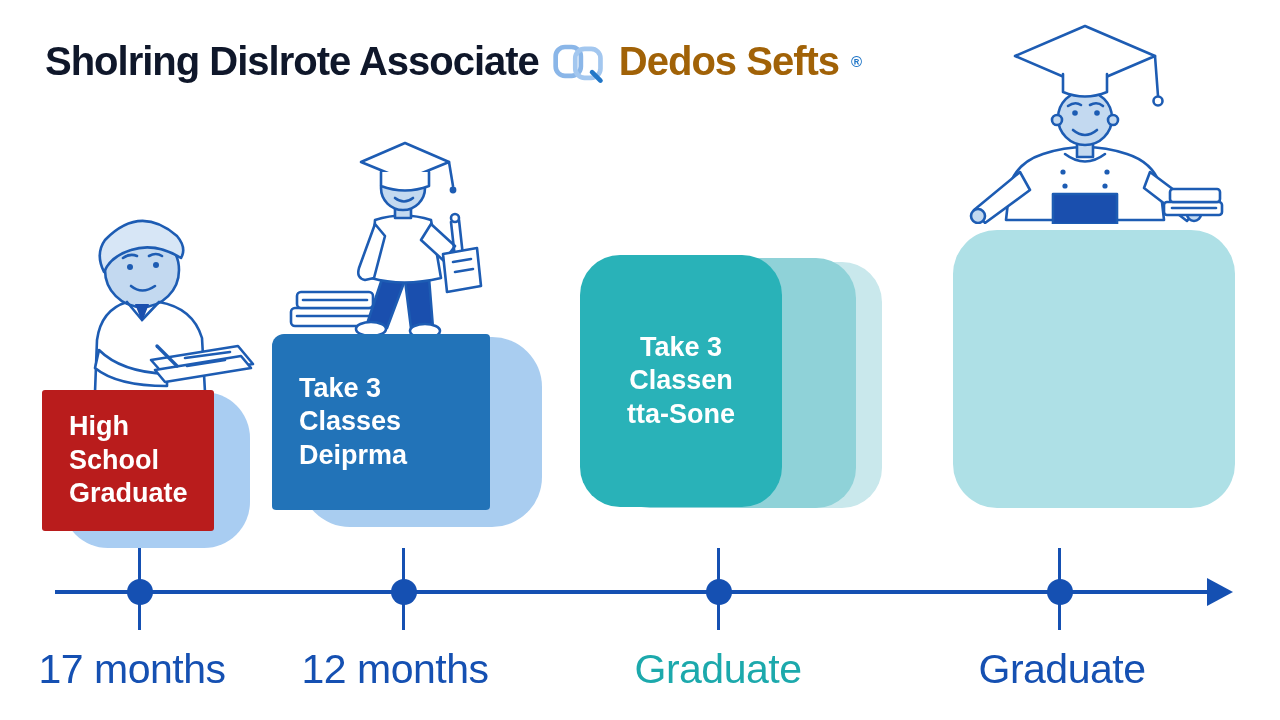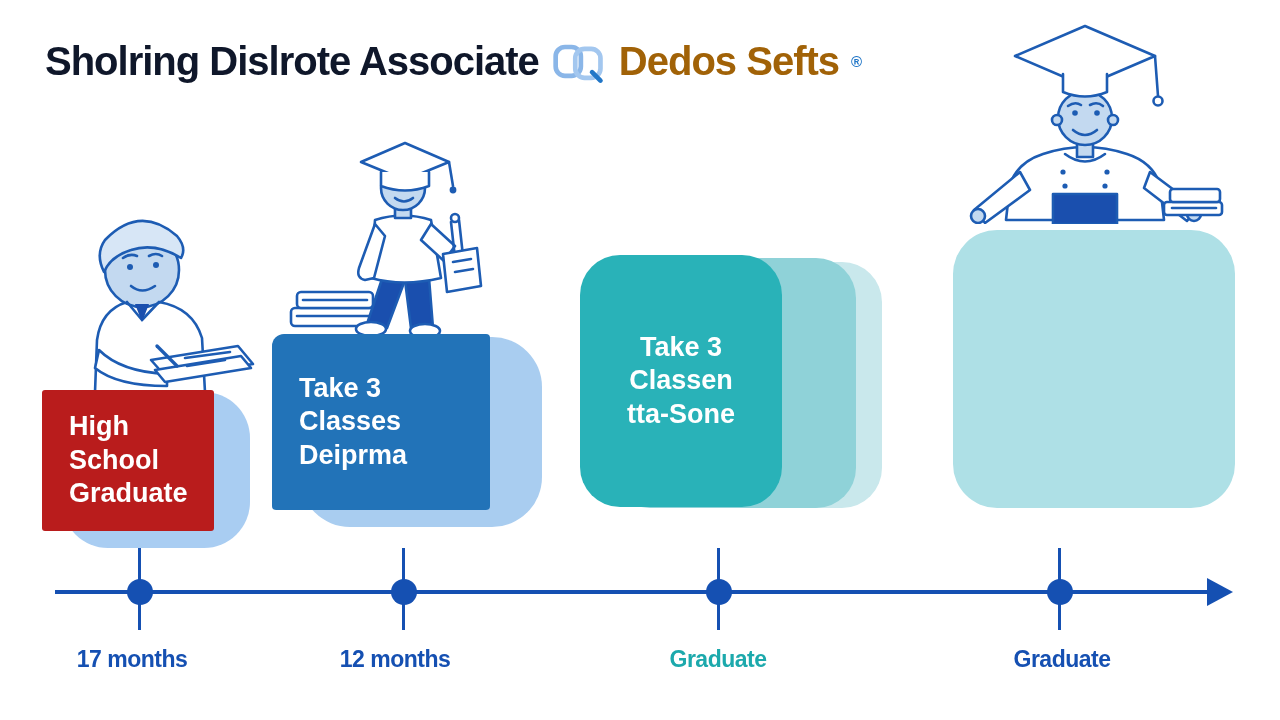--- a/index.html
+++ b/index.html
@@ -36,21 +36,21 @@
   
   .illus{position:absolute;}
   
   .tl-line{position:absolute;left:55px;top:590px;width:1158px;height:4px;}
   .tl-arrow{position:absolute;left:1207px;top:578px;width:0;height:0;
     border-top:14px solid transparent;border-bottom:14px solid transparent;}
   .tick{position:absolute;top:548px;width:3px;height:82px;}
   .dot{position:absolute;top:579px;width:26px;height:26px;border-radius:50%;}
   .tl-label{
     position:absolute;top:646px;transform:translateX(-50%);
-    font-weight:700;font-size:23px;letter-spacing:-0.5px;white-space:nowrap;
+    font-weight:400;font-size:41px;letter-spacing:-0.5px;white-space:nowrap;
   }
 </style>
 </head>
 <body>
 
 <div class="stage">
 
   <header class="title">
     <span style="color: #0f172a;">Sholring Dislrote Associate</span>
     <span class="logo">

